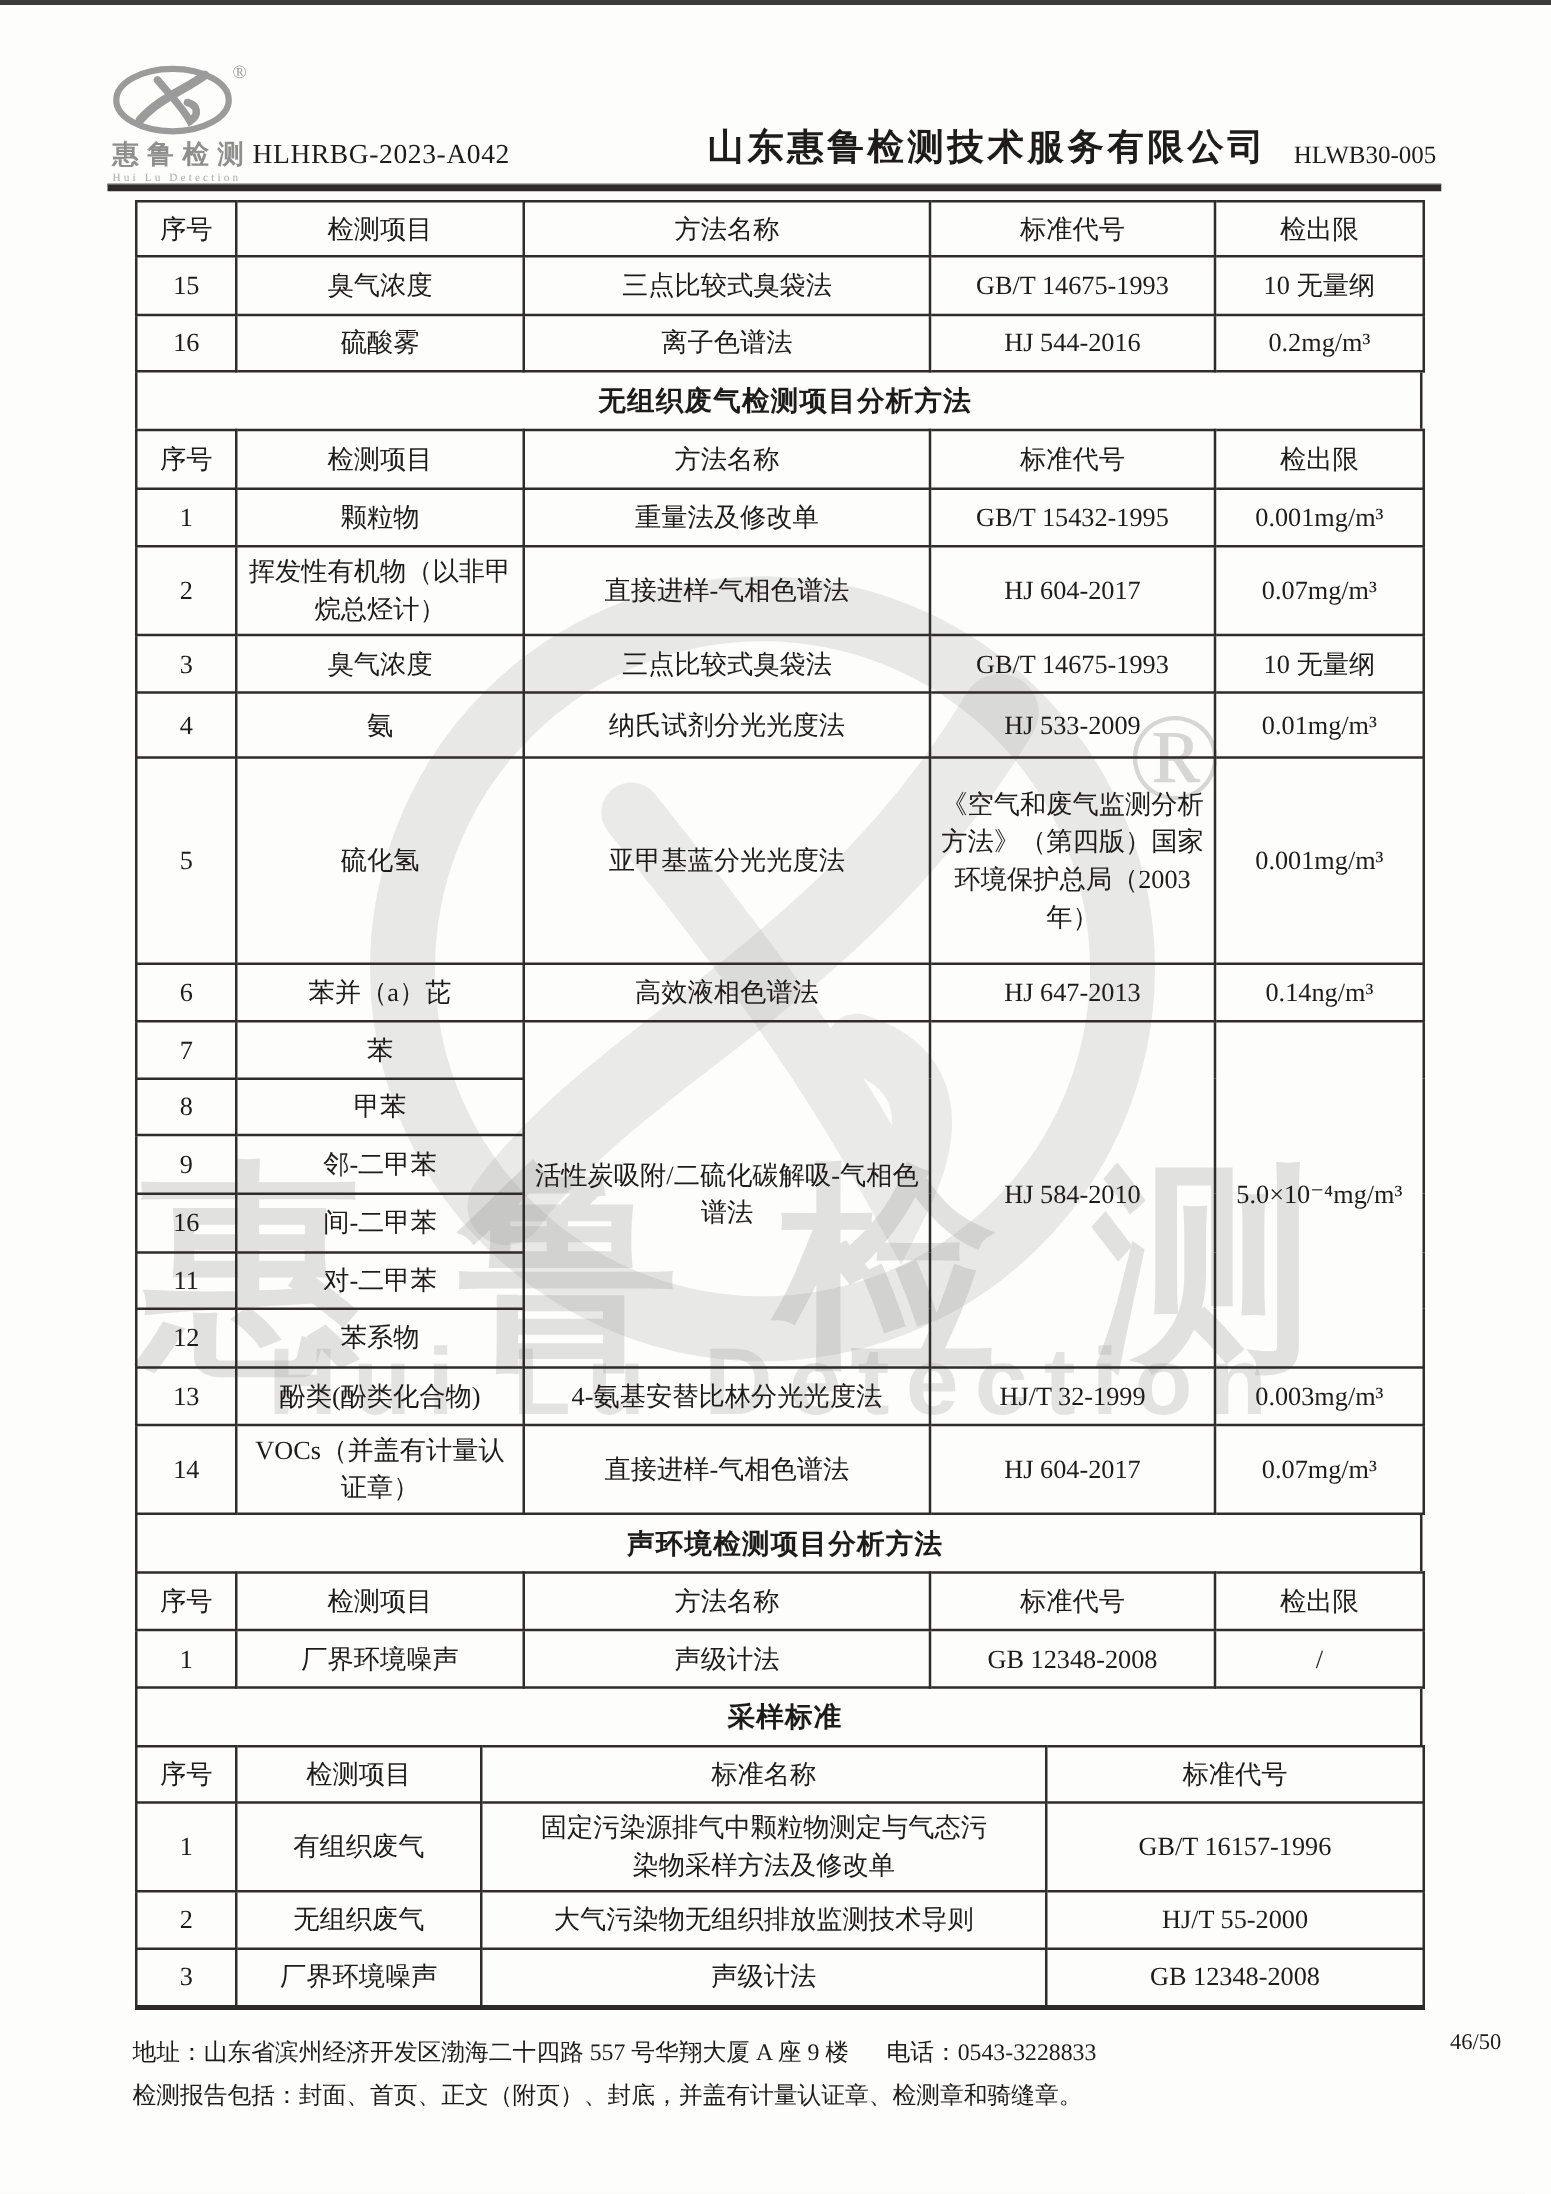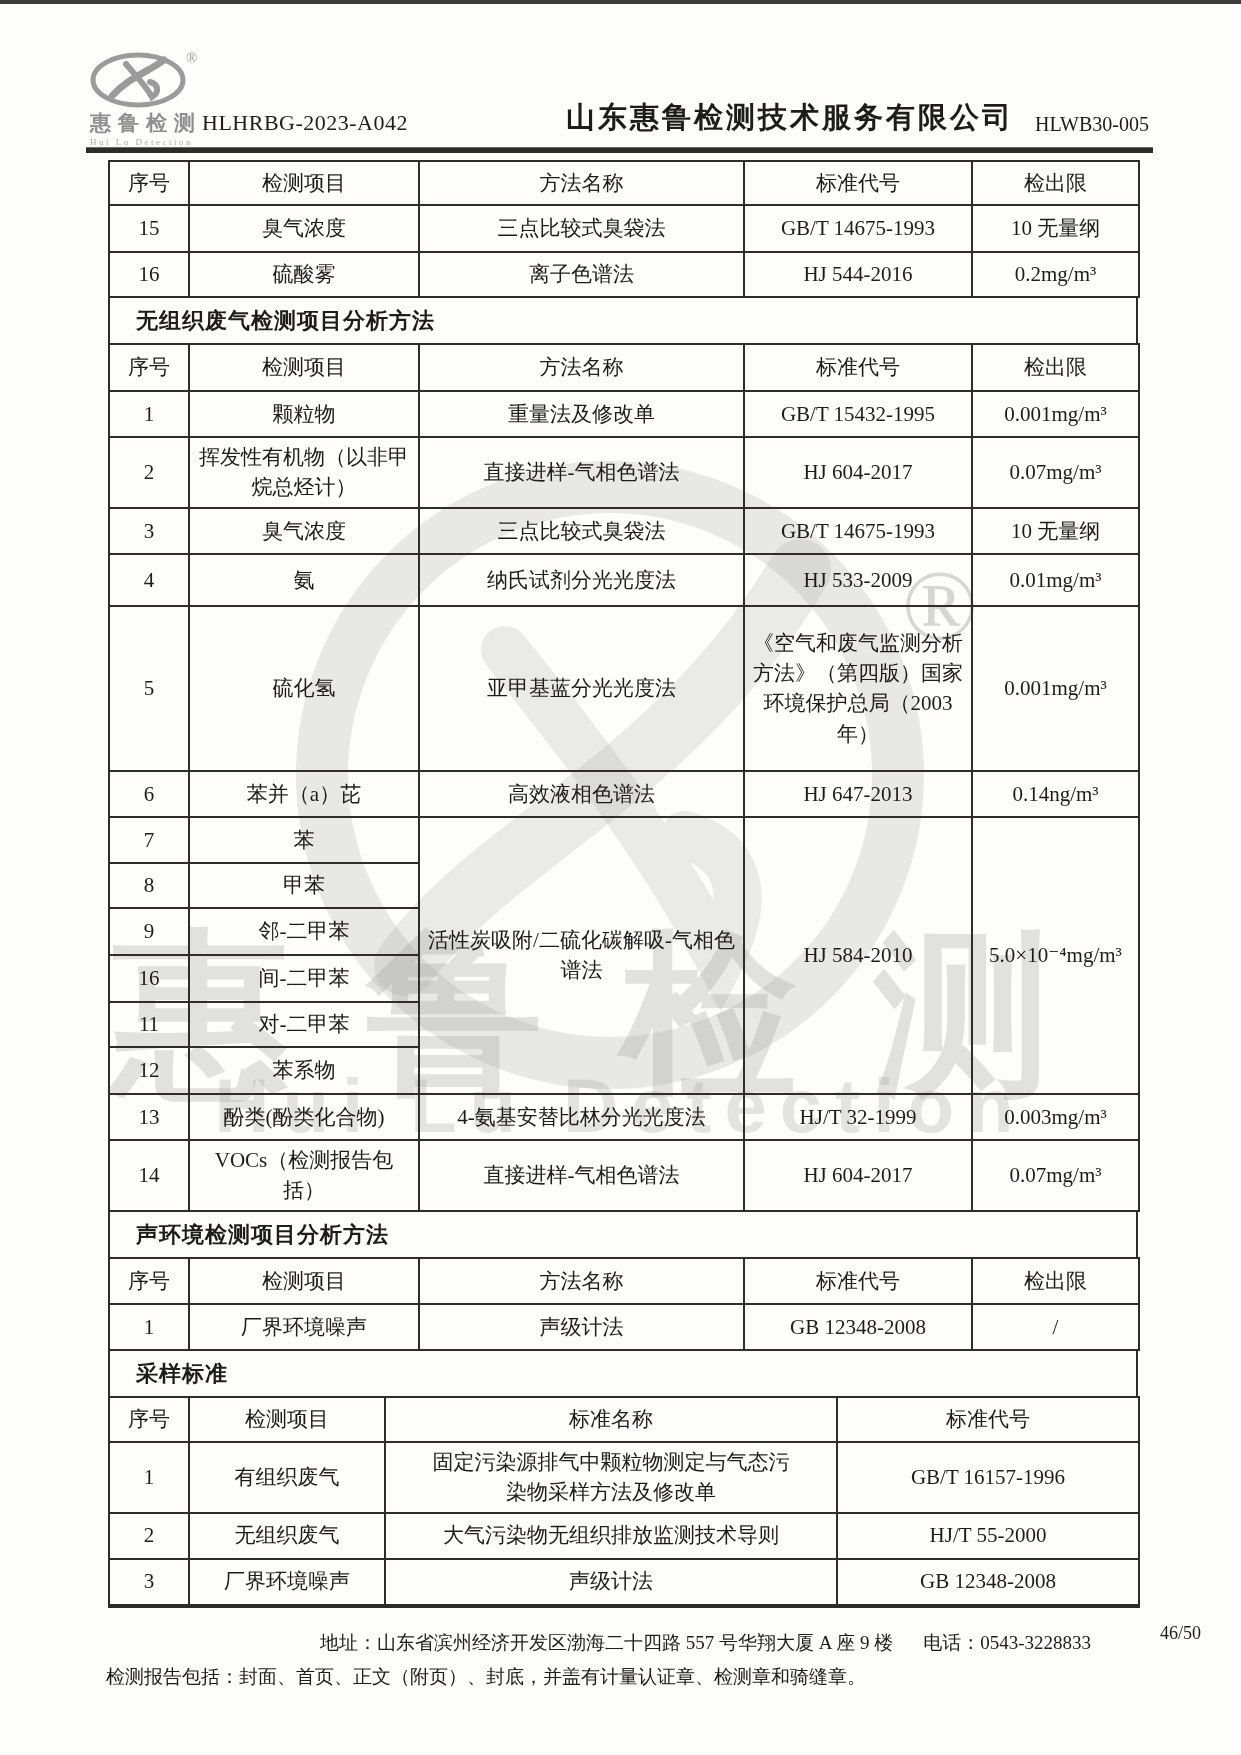--- a/index.html
+++ b/index.html
@@ -44,32 +44,32 @@
   th,td{
     border:2px solid #2e2d2b;text-align:center;vertical-align:middle;
     font-size:21px;font-weight:normal;color:#1d1c1a;
     padding:4px 4px;line-height:1.45;
   }
   th{font-size:21px;}
   .section-band{
     box-sizing:border-box;width:1030px;
     border-left:2px solid #2e2d2b;border-right:2px solid #2e2d2b;
     font-size:22px;font-weight:bold;letter-spacing:1px;
-    padding:8px 4px 7px 26px;text-align:left;
+    padding:8px 4px 7px 14px;text-align:center;
   }
   tr.h44{height:44px;} tr.h45{height:45px;} tr.h46{height:46px;} tr.h47{height:47px;}
   tr.h52{height:52px;} tr.h62{height:62px;margin-left:48px;} tr.h64{height:64px;}
   tr.h66{height:66px;} tr.h165{height:165px;}
   td.brk{word-break:break-all;}
   .narrow span{display:inline-block;max-width:372px;}
   .tbl-last{border-bottom:4px solid #2c2b29;}
 
   
   .footer{position:absolute;left:106px;right:40px;top:1628px;font-size:19px;line-height:1.55;}
-  .footer-line1{position:relative;padding-right:110px;text-align:right;}
+  .footer-line1{position:relative;padding-right:110px;}
   .footer-phone{margin-left:30px;}
   .page-number{position:absolute;right:0;top:-8px;font-size:18px;}
   .footer-note{margin-top:5px;}
 </style>
 </head>
 <body>
 
 <div class="page">
   <div class="scan-edge"></div>
 
@@ -223,21 +223,21 @@
       </tr>
       <tr class="h46">
         <td>13</td>
         <td>酚类(酚类化合物)</td>
         <td>4-氨基安替比林分光光度法</td>
         <td>HJ/T 32-1999</td>
         <td>0.003mg/m³</td>
       </tr>
       <tr class="h62">
         <td>14</td>
-        <td class="narrow"><span>VOCs（检测报告包括）</span></td>
+        <td class="narrow"><span>VOCs（并盖有计量认证章）</span></td>
         <td>直接进样-气相色谱法</td>
         <td>HJ 604-2017</td>
         <td>0.07mg/m³</td>
       </tr>
     </tbody>
       </table>
 
     <div class="section-band">声环境检测项目分析方法</div>
 
     <table>

